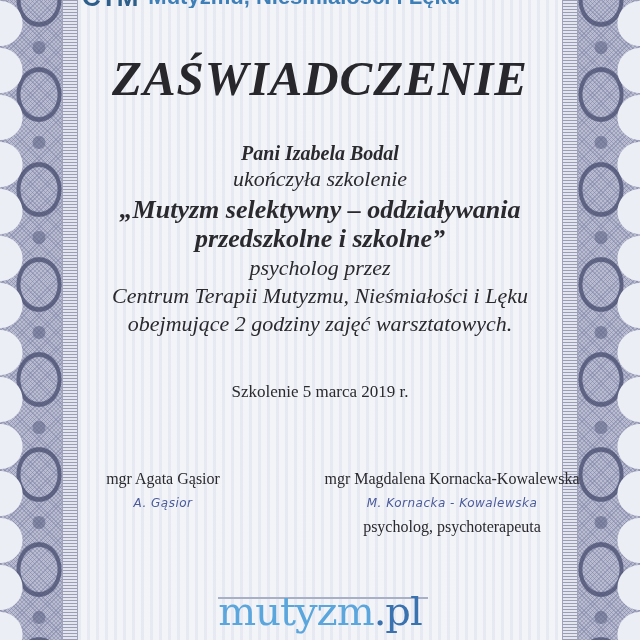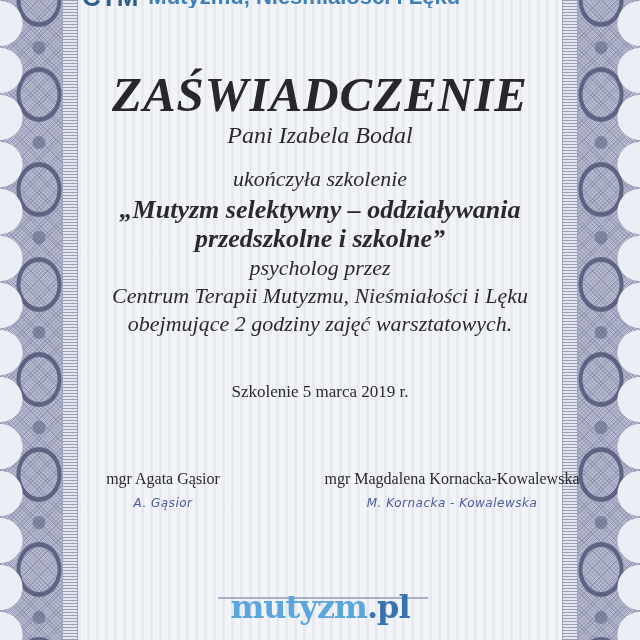--- a/index.html
+++ b/index.html
@@ -49,24 +49,23 @@
       font-family:"Liberation Sans", "DejaVu Sans", sans-serif;
       font-weight:bold; font-size:22px; color:#3f7fb8; white-space:nowrap;
     }
     .header-logo .ctm { color:#2e5f8a; font-size:26px; }
 
     .content { position:absolute; left:80px; right:80px; top:0; text-align:center; }
     .title {
       position:absolute; top:50px; left:0; right:0;
       font-size:49px; font-weight:bold; font-style:italic; letter-spacing:1px;
       color:#28282c;
-      margin-top:16px;
     }
     .line { position:absolute; left:0; right:0; font-style:italic; }
-    .recipient { top:122px; font-size:24px; font-weight:normal; }
+    .recipient { top:142px; font-size:20px; font-weight:bold; }
     .completed { top:166px; font-size:22px; }
     .course1 { top:195px; font-size:26px; font-weight:bold; }
     .course2 { top:224px; font-size:26px; font-weight:bold; }
     .conducted { top:255px; font-size:22px; }
     .center { top:283px; font-size:22px; }
     .hours { top:311px; font-size:22px; }
     .date { position:absolute; top:382px; left:0; right:0; font-size:17px;text-align:center; }
 
     .sig { position:absolute; font-size:16px; text-align:center; }
     .sig .name { display:block; }
@@ -74,21 +73,21 @@
       display:block; height:30px; line-height:30px;
       font-family:"DejaVu Sans", sans-serif; font-style:italic; font-size:12px;
       color:#4a5a9a; letter-spacing:0.5px;
     }
     .sig .role { display:block; }
     .sig-left { left:88px; top:470px; width:150px; }
     .sig-right { left:302px; top:470px; width:300px; }
 
     .footer-logo {
       position:absolute; top:588px; left:0; right:0; text-align:center;
-      font-family:"DejaVu Serif", serif; font-weight:bold; font-size:32px; letter-spacing:-1px;
+      font-family:"DejaVu Serif", serif; font-weight:normal; font-size:40px; letter-spacing:-1px;
     }
     .footer-logo .m { color:#5ba6dc; }
     .footer-logo .pl { color:#3a72b0; }
     .footer-rule {
       position:absolute; top:597px; left:218px; width:210px; height:2px; background:#a8b0c8;
     }
   </style>
 </head>
 <body>
 
@@ -119,19 +118,20 @@
     <div class="date">Szkolenie 5 marca 2019 r.</div>
   </div>
 
   <div class="sig sig-left">
     <span class="name">mgr Agata Gąsior</span>
     <span class="scribble">A. Gąsior</span>
   </div>
   <div class="sig sig-right">
     <span class="name">mgr Magdalena Kornacka-Kowalewska</span>
     <span class="scribble">M. Kornacka - Kowalewska</span>
+    <span class="role">psycholog, psychoterapeuta</span>
   </div>
 
   <div class="footer-rule"></div>
   <div class="footer-logo">
     <span class="m">mutyzm</span><span class="pl">.pl</span>
   </div>
 </div>
 
 </body></html>

